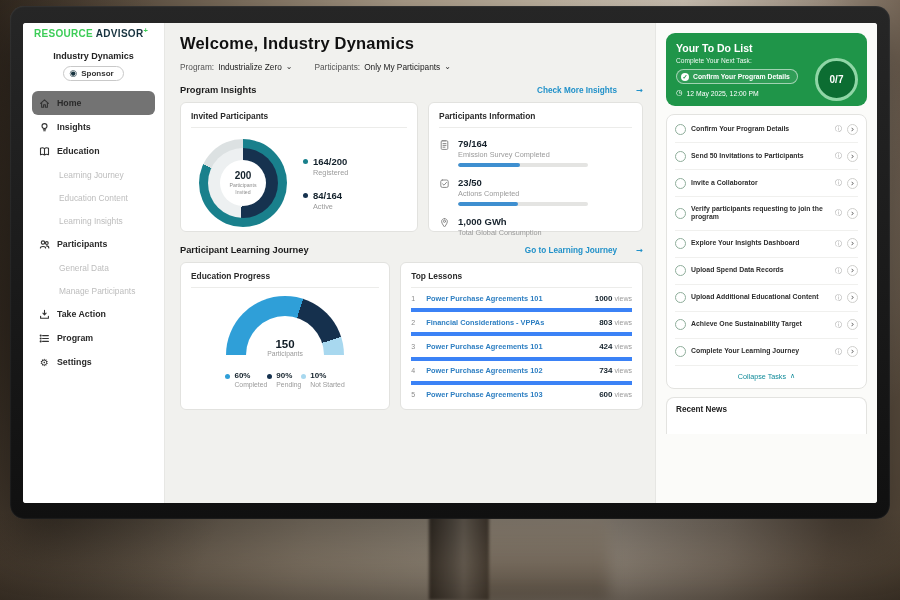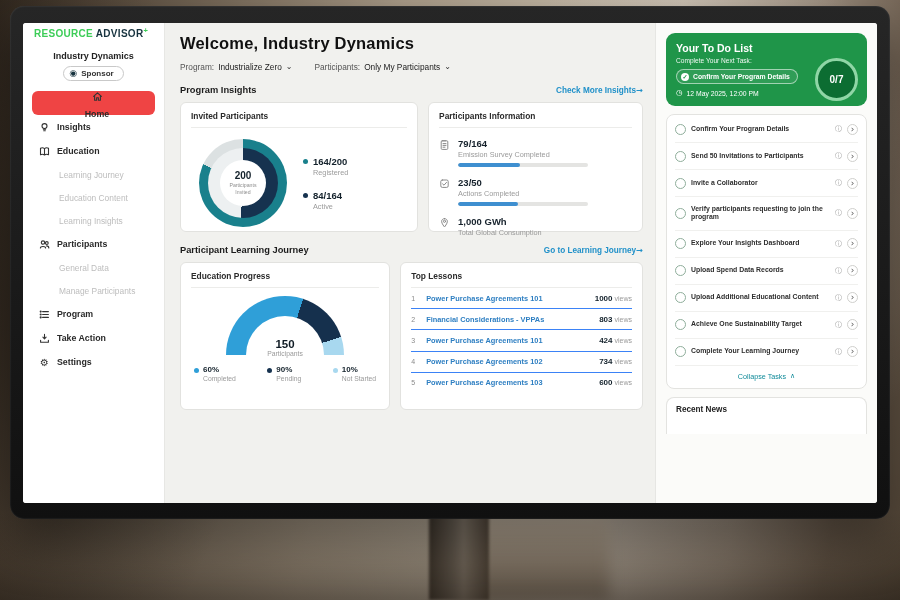--- a/index.html
+++ b/index.html
@@ -32,38 +32,38 @@
   .logo-dark{color:#17333f;}
   .logo-plus{color:#3dcd58;font-size:7.5px;vertical-align:super;}
   .org{margin-top:12px;text-align:center;font-size:9px;font-weight:bold;color:#222;}
   .sponsor-badge{margin:5px auto 0;display:flex;align-items:center;gap:4px;
     border:1px solid #c9c9c9;border-radius:9px;padding:2px 9px 2px 5px;background:#fff;
     font-size:8px;font-weight:bold;color:#333;cursor:pointer;}
   .sponsor-icon{font-family:"DejaVu Sans",sans-serif;font-size:9px;color:#17333f;line-height:9px;}
   .nav{margin-top:10px;display:flex;flex-direction:column;}
   .nav-item{display:flex;align-items:center;gap:7px;height:24px;margin:0 9px;padding-left:7px;
     border-radius:6px;font-size:8.8px;font-weight:bold;color:#2a2a2a;cursor:pointer;white-space:nowrap;}
-  .nav-item.active{background:#ef4444;flex-direction:column;}
+  .nav-item.active{background:#737373;}
   .nav-item.sub{padding-left:27px;font-weight:normal;color:#bdbdbd;font-size:8.4px;height:23px;}
   .nav-icon{width:11px;height:11px;display:inline-flex;flex:none;}
   .nav-icon svg{width:11px;height:11px;stroke:#333;fill:none;stroke-width:1.1;
     stroke-linecap:round;stroke-linejoin:round;}
   .gear{font-family:"DejaVu Sans",sans-serif;font-size:10px;line-height:11px;color:#333;width:11px;text-align:center;}
 
   
   .main{flex:1;min-width:0;padding:11px 12px 0 15px;box-sizing:border-box;}
   .title{margin:0;font-size:16.5px;font-weight:bold;color:#101010;letter-spacing:.2px;}
   .filters{display:flex;gap:22px;margin-top:9px;align-items:center;}
   .filter{display:flex;align-items:center;gap:4px;font-size:8.3px;color:#555;cursor:pointer;}
   .f-value{font-weight:normal;color:#1c1c1c;}
   .caret{font-family:"DejaVu Sans",sans-serif;font-size:8px;color:#333;margin-top:-2px;}
   .section-row{display:flex;justify-content:space-between;align-items:center;margin-top:13px;margin-bottom:7px;}
   .section-title{font-size:9.3px;font-weight:bold;color:#1c1c1c;}
   .section-link{font-size:8.2px;font-weight:bold;color:#2191c9;cursor:pointer;
-    display:flex;gap:0;align-items:center;text-decoration:none;}
+    display:flex;gap:19px;align-items:center;text-decoration:none;}
   .arr{font-family:"DejaVu Sans",sans-serif;}
   .cards-row{display:flex;gap:10px;}
   .card{background:#fff;border:1px solid #e2e2df;border-radius:6px;padding:8px 10px;box-sizing:border-box;}
   .row1{height:130px;}
   .row1 .invited{flex:1.12;}
   .row1 .pinfo{flex:1;}
   .row2{height:148px;}
   .row2 .edu{flex:.92;}
   .row2 .lessons{flex:1.08;}
   .card-title{font-size:8.4px;font-weight:bold;color:#2b2b2b;padding-bottom:6px;border-bottom:1px solid #ececea;}
@@ -101,27 +101,27 @@
   .gauge-arc{width:118px;height:118px;border-radius:50%;
     background:conic-gradient(from 270deg,
       #2f9fd8 0 calc(var(--p1)*.5%),
       #15304d 0 calc((var(--p1) + var(--p2))*.5%),
       #a8d8ef 0 calc((var(--p1) + var(--p2) + var(--p3))*.5%),
       transparent 0);}
   .gauge-hole{position:absolute;left:20px;top:20px;width:78px;height:78px;border-radius:50%;background:#fff;}
   .gauge-text{position:absolute;left:0;right:0;bottom:-2px;text-align:center;}
   .g-val{font-size:11.5px;font-weight:bold;color:#0f1b24;}
   .g-lab{font-size:6.8px;color:#9a9a9a;}
-  .edu-legend{display:flex;justify-content:space-between;margin-top:10px;padding:0 3px;}
+  .edu-legend{display:flex;justify-content:center;margin-top:16px;padding:0 3px;}
   .el-item{display:flex;gap:4px;align-items:flex-start;}
   .el-val{font-size:8px;font-weight:bold;color:#13212b;}
   .el-lab{font-size:6.8px;color:#9a9a9a;margin-top:1px;}
 
   
-  .lesson{display:flex;align-items:center;gap:7px;padding:5.6px 0;border-bottom:1px solid #3b82f6;}
+  .lesson{display:flex;align-items:center;gap:7px;padding:5.6px 0;border-bottom:4px solid #3b82f6;}
   .lesson.last{border-bottom:none;}
   .l-rank{font-size:7px;color:#8a8a8a;width:8px;flex:none;}
   .l-title{flex:1;font-size:7.4px;font-weight:bold;color:#2e7fc2;cursor:pointer;white-space:nowrap;
     overflow:hidden;text-overflow:ellipsis;}
   .l-views{font-size:8px;font-weight:bold;color:#13212b;white-space:nowrap;}
   .l-w{font-weight:normal;color:#9a9a9a;font-size:7px;margin-left:2px;}
 
   
   .rightcol{width:222px;flex:none;background:#fbfbf9;border-left:1px solid #e6e6e3;
     padding:10px 10px 0;box-sizing:border-box;display:flex;flex-direction:column;overflow:hidden;}
@@ -221,35 +221,35 @@
         </div>
         <div class="nav-item sub">
           <span class="nav-label">General Data</span>
         </div>
         <div class="nav-item sub">
           <span class="nav-label">Manage Participants</span>
         </div>
         <div class="nav-item">
           <span class="nav-icon">
               <svg viewBox="0 0 11 11">
+                <path d="M5.5 1.4 V5.8 M3.9 4.2 L5.5 5.8 L7.1 4.2 M1.6 7.2 V9.3 H9.4 V7.2"></path>
+              </svg>
+            </span>
+          <span class="nav-label">Take Action</span>
+        </div>
+        <div class="nav-item">
+          <span class="nav-icon">
+              <svg viewBox="0 0 11 11">
                 <path d="M3.6 2.6 H9.4 M3.6 5.5 H9.4 M3.6 8.4 H9.4"></path>
                 <circle cx="1.7" cy="2.6" r="0.5"></circle>
                 <circle cx="1.7" cy="5.5" r="0.5"></circle>
                 <circle cx="1.7" cy="8.4" r="0.5"></circle>
               </svg>
             </span>
           <span class="nav-label">Program</span>
-        </div>
-        <div class="nav-item">
-          <span class="nav-icon">
-              <svg viewBox="0 0 11 11">
-                <path d="M5.5 1.4 V5.8 M3.9 4.2 L5.5 5.8 L7.1 4.2 M1.6 7.2 V9.3 H9.4 V7.2"></path>
-              </svg>
-            </span>
-          <span class="nav-label">Take Action</span>
         </div>
         <div class="nav-item">
           <span class="gear">⚙</span>
           <span class="nav-label">Settings</span>
         </div>
       </nav>
     </aside>
 
     <main class="main">
       <h1 class="title">Welcome, Industry Dynamics</h1>

